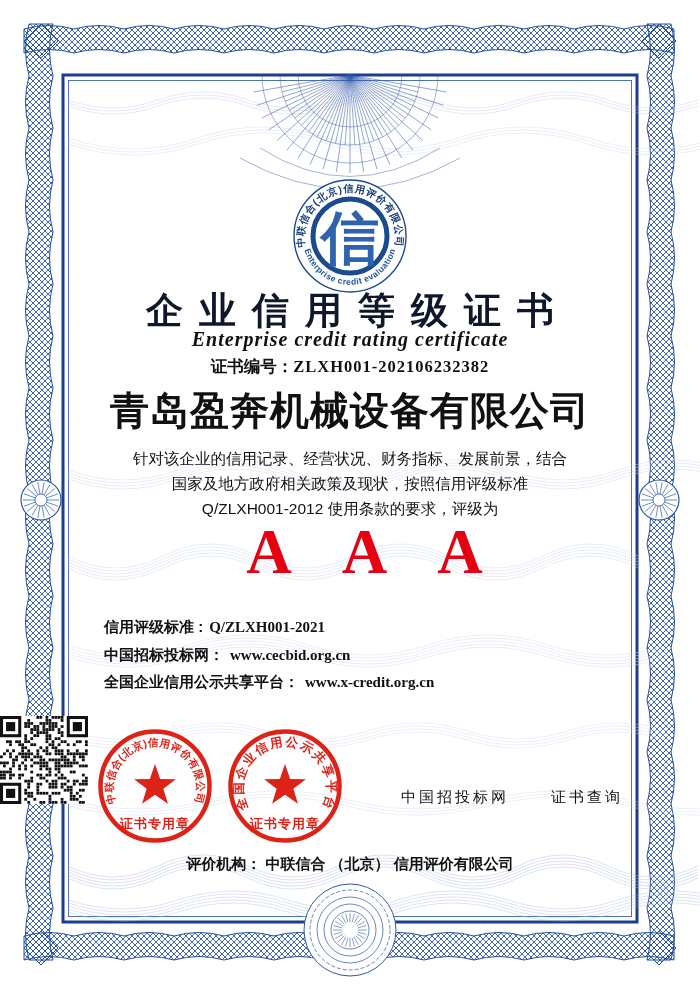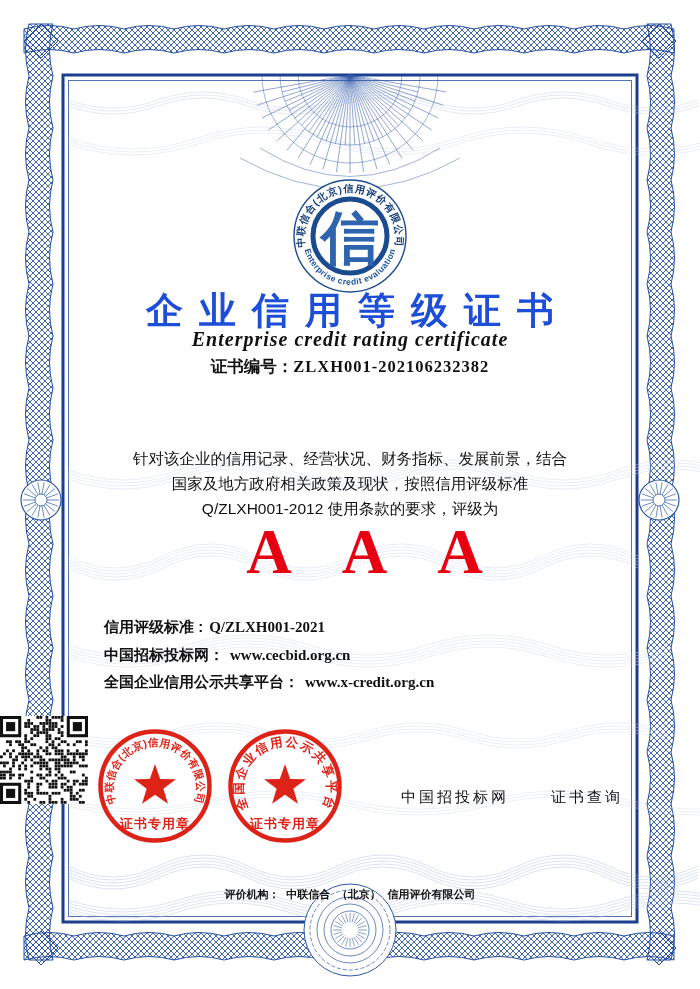--- a/index.html
+++ b/index.html
@@ -1,37 +1,37 @@
 <!DOCTYPE html>
 <html><head>
 <meta charset="utf-8">
 <style>
   html,body{margin:0;padding:0;background:#fff;}
   .page{position:relative;width:700px;height:989px;background:#fff;overflow:hidden;
         font-family:"Liberation Sans",sans-serif;color:#111;}
   .page svg.deco{position:absolute;left:0;top:0;}
   .abs{position:absolute;left:0;right:0;text-align:center;}
-  .title{top:286px;font-size:37px;font-weight:900;letter-spacing:16px;padding-left:16px;color:#1d4ed8;}
+  .title{top:286px;font-size:37px;font-weight:900;letter-spacing:16px;padding-left:16px;color:#0f172a;}
   .subtitle{top:328px;font-size:20px;font-weight:700;font-family:"Liberation Serif",serif;letter-spacing:1px;font-style:italic;}
   .certline{top:356px;font-size:16.5px;font-weight:700;}
   .certline .num{font-family:"Liberation Serif",serif;letter-spacing:1px;}
   .company{top:384px;font-size:39px;font-weight:900;letter-spacing:1px;}
   .statement{top:446px;font-size:15.5px;font-weight:400;line-height:25px;}
   .rating{top:516px;font-size:63px;font-weight:700;font-family:"Liberation Serif",serif;
           color:#e60012;letter-spacing:50px;padding-left:79px;}
   .details{position:absolute;left:104px;top:618px;font-size:15px;font-weight:700;}
   .details .row{margin-bottom:8.5px;white-space:nowrap;}
   .details .val{font-family:"Liberation Serif",serif;margin-left:6px;}
   .seal{position:absolute;width:116px;height:116px;top:728px;}
   #seal1{left:97px;} #seal2{left:227px;}
   .qr{position:absolute;width:88px;height:88px;top:716px;}
   .qrlabel{position:absolute;top:788px;width:120px;text-align:center;
            font-size:15px;font-weight:400;letter-spacing:3px;}
   #qrlabel1{left:395px;} #qrlabel2{left:506px;padding-left:21px;}
-  .footer{top:887px;font-size:11px;font-weight:700;font-family:Liberation Mono, monospace;}
+  .footer{top:855px;font-size:15px;font-weight:700;}
   .sealtext{font-weight:700;}
 </style>
 </head>
 <body>
 
 <div class="page">
 
   <svg class="deco" id="deco" width="700" height="989" viewBox="0 0 700 989">
     <defs>
       <pattern id="lat" width="6" height="6" patternUnits="userSpaceOnUse">
@@ -216,20 +216,21 @@
       <textPath href="#logoBot" startOffset="50%" text-anchor="middle">Enterprise credit evaluation</textPath>
     </text>
     <text x="60" y="82" text-anchor="middle" font-size="58" font-weight="bold" font-family="Liberation Serif,serif" fill="#2e63ae">信</text>
   </svg>
 
   <div class="abs title">企业信用等级证书</div>
   <div class="abs subtitle">Enterprise credit rating certificate</div>
   <div class="abs certline">
     <span>证书编号：</span><span class="num">ZLXH001-202106232382</span>
   </div>
+  <div class="abs company">青岛盈奔机械设备有限公司</div>
 
   <div class="abs statement">
     <div>针对该企业的信用记录、经营状况、财务指标、发展前景，结合</div>
     <div>国家及地方政府相关政策及现状，按照信用评级标准</div>
     <div>Q/ZLXH001-2012 使用条款的要求，评级为</div>
   </div>
 
   <div class="abs rating">AAA</div>
 
   <div class="details">

